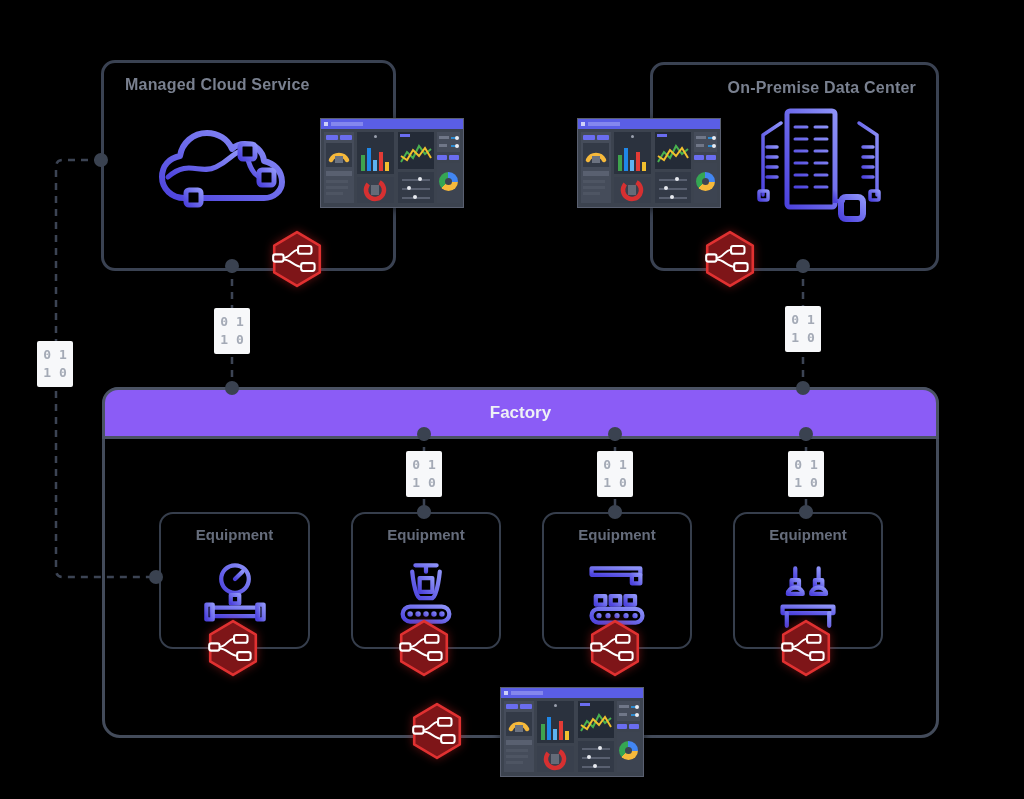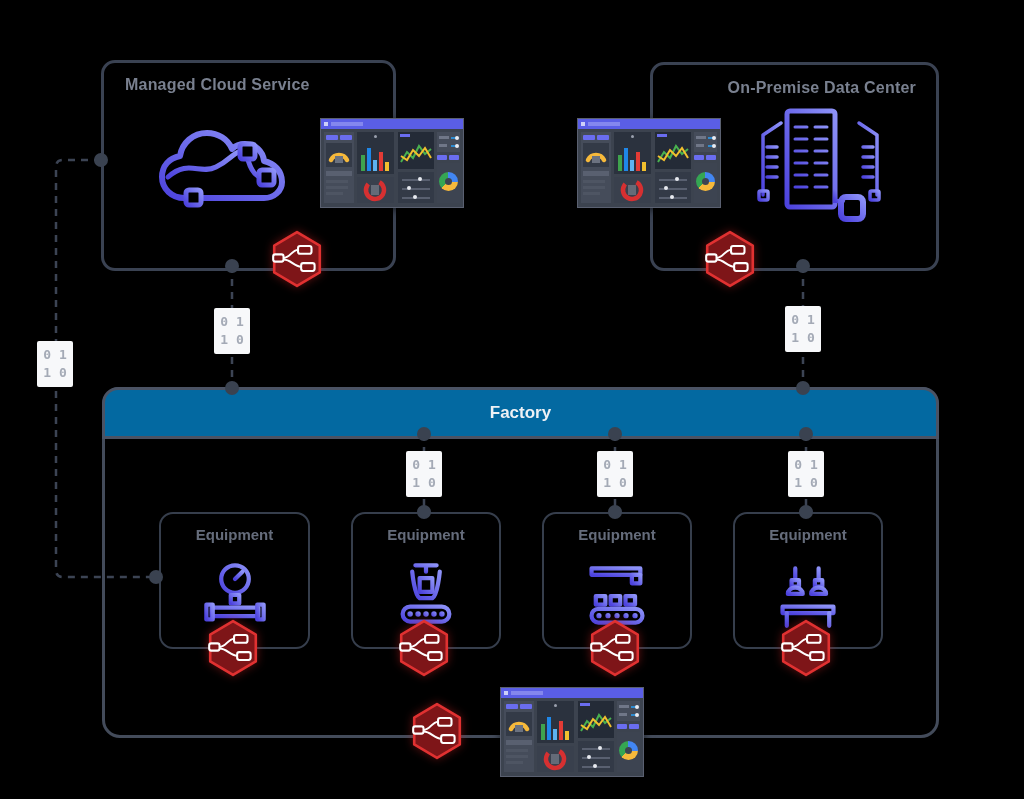--- a/index.html
+++ b/index.html
@@ -6,21 +6,21 @@
   .canvas{position:relative;width:1024px;height:799px;background:#000;overflow:hidden;
           font-family:"Liberation Sans",sans-serif;}
   .abs{position:absolute;}
 
   
   .panel{position:absolute;border:3px solid #3a4252;border-radius:14px;background:transparent;}
   .panel-title{position:absolute;font-weight:bold;font-size:16px;color:#79808f;letter-spacing:.2px;}
   .factory{position:absolute;left:102px;top:387px;width:831px;height:345px;
            border:3px solid #434b5a;border-radius:18px;}
   .factory-header{position:absolute;left:-3px;top:-3px;width:831px;height:46px;
-                  background:#0369a1;border:3px solid #4b5364;border-radius:16px 16px 0 0;
+                  background:#8b5cf6;border:3px solid #4b5364;border-radius:16px 16px 0 0;
                   display:flex;align-items:center;justify-content:center;}
   .factory-title{color:#eef1f5;font-weight:bold;font-size:17px;}
   .eq-box{position:absolute;top:512px;height:133px;width:146px;border:2.5px solid #363e4c;
           border-radius:14px;}
   .eq-label{position:absolute;top:12px;left:0;width:100%;text-align:center;
             font-weight:bold;font-size:15px;color:#656c7b;}
   .eq-icon{position:absolute;left:50%;top:46px;transform:translateX(-50%);}
 
   
   .bpack{position:absolute;width:36px;height:46px;background:#f7f8fa;border-radius:2px;

